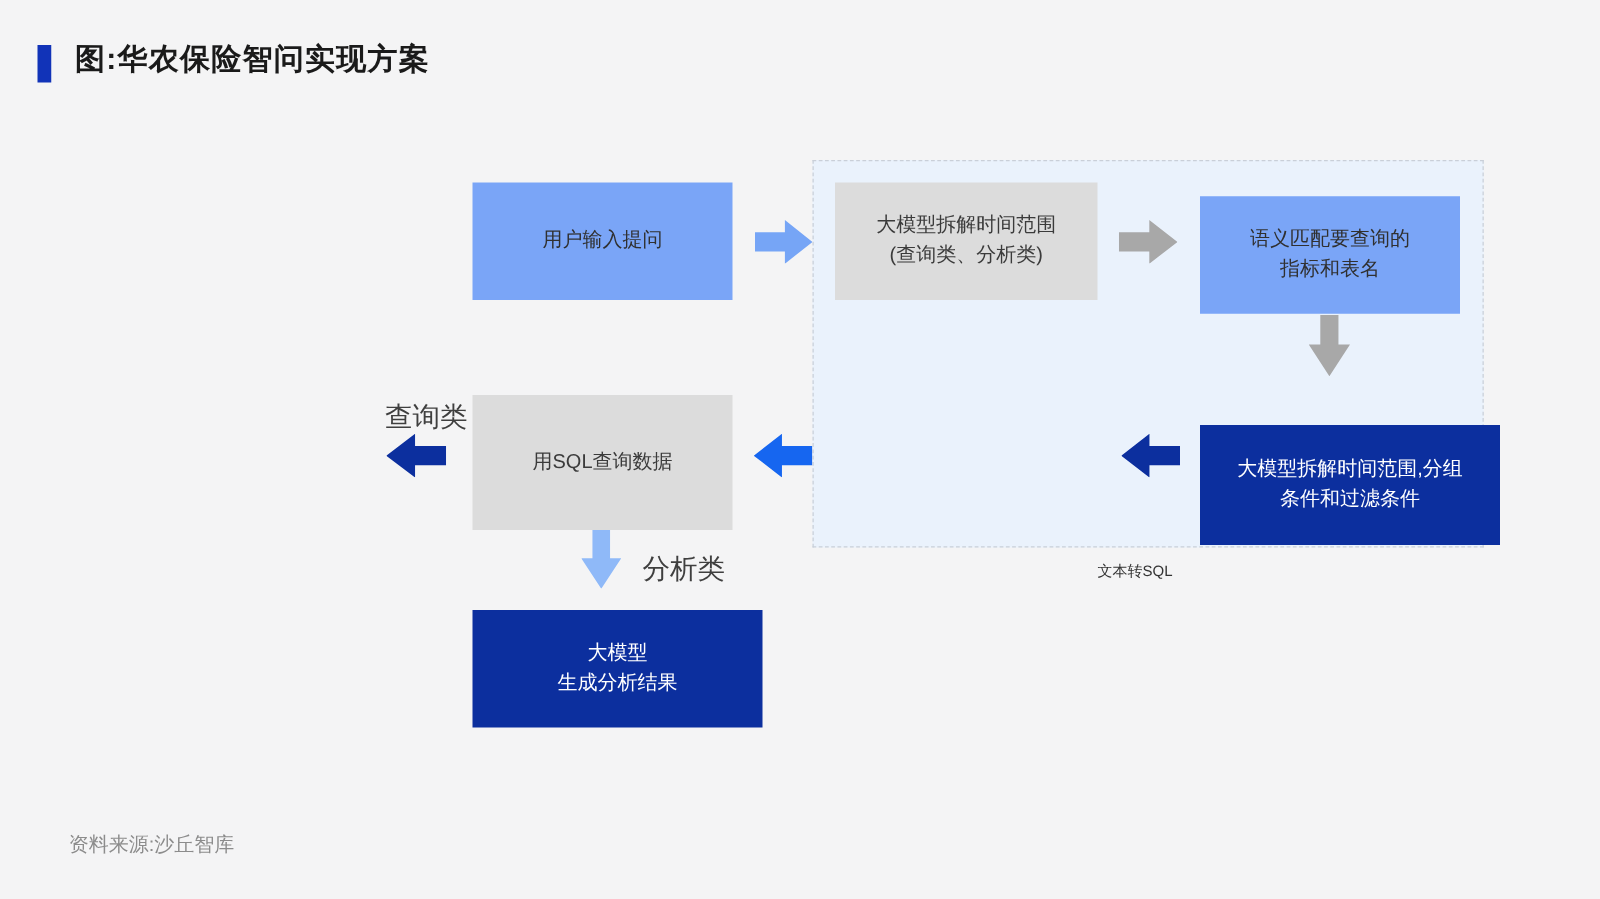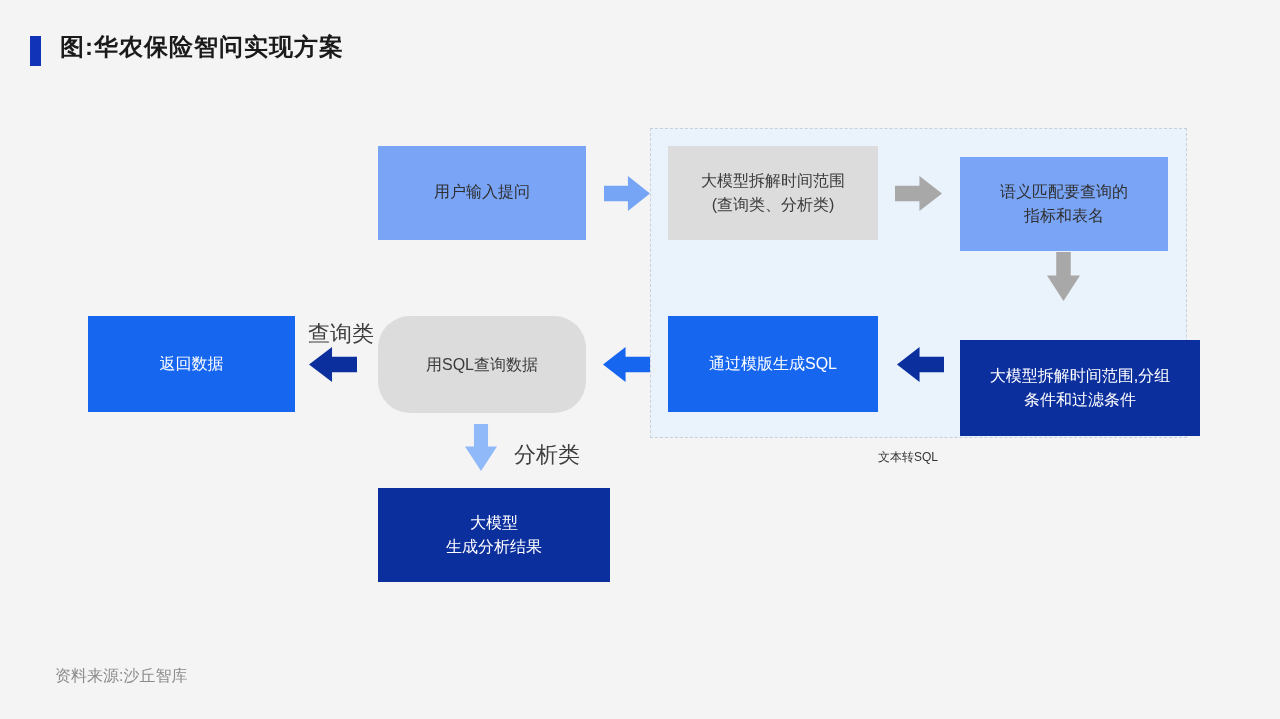--- a/index.html
+++ b/index.html
@@ -44,21 +44,21 @@
   .node.lblue{background:var(--light-blue,#7AA5F7);color:#303030;}
   .node.gray {background:var(--gray-box,#DCDCDC);color:#3B3B3B;}
   .node.blue {background:var(--accent-blue,#1666F0);color:#FFFFFF;}
   .node.navy {background:var(--navy,#0C2F9E);color:#FFFFFF;}
 
   .n-user     {left:378px;top:146px;width:208px;height:94px;font-family:Liberation Mono, monospace;}
   .n-intent   {left:668px;top:146px;width:210px;height:94px;}
   .n-semantic {left:960px;top:146px;width:208px;height:94px;margin-top:11px;}
   .n-decomp   {left:960px;top:316px;width:240px;height:96px;padding:0 6px;margin-top:24px;}
   .n-gensql   {left:668px;top:316px;width:210px;height:96px;}
-  .n-sqlquery {left:378px;top:316px;width:208px;height:97px;border-radius:32px;}
+  .n-sqlquery {left:378px;top:316px;width:208px;height:108px;}
   .n-return   {left:88px; top:316px;width:207px;height:96px;}
   .n-analysis {left:378px;top:488px;width:232px;height:94px;}
 
   
   .arrow{position:absolute;}
   .arrow.right{clip-path:polygon(0 28%,52% 28%,52% 0,100% 50%,52% 100%,52% 72%,0 72%);}
   .arrow.left {clip-path:polygon(100% 28%,48% 28%,48% 0,0 50%,48% 100%,48% 72%,100% 72%);}
   .arrow.down {clip-path:polygon(28% 0,72% 0,72% 48%,100% 48%,50% 100%,0 48%,28% 48%);}
 
   .a-user-group  {left:604px; top:176px;width:46px;height:35px;background:var(--light-arrow,#76A5F6);}
@@ -91,23 +91,21 @@
   <div class="group-box"></div>
   <span class="group-label">文本转SQL</span>
 
   <div class="node lblue n-user">用户输入提问</div>
   <div class="node gray n-intent">大模型拆解时间范围
 (查询类、分析类)</div>
   <div class="node lblue n-semantic">语义匹配要查询的
 指标和表名</div>
   <div class="node navy n-decomp">大模型拆解时间范围,分组
 条件和过滤条件</div>
-  <div class="node blue n-gensql">通过模版生成SQL</div>
   <div class="node gray n-sqlquery">用SQL查询数据</div>
-  <div class="node blue n-return">返回数据</div>
   <div class="node navy n-analysis">大模型
 生成分析结果</div>
 
   <div class="arrow right a-user-group"></div>
   <div class="arrow right a-intent-sem"></div>
   <div class="arrow down a-sem-decomp"></div>
   <div class="arrow left a-decomp-gen"></div>
   <div class="arrow left a-gen-query"></div>
   <div class="arrow left a-query-return"></div>
   <div class="arrow down a-query-anal"></div>

